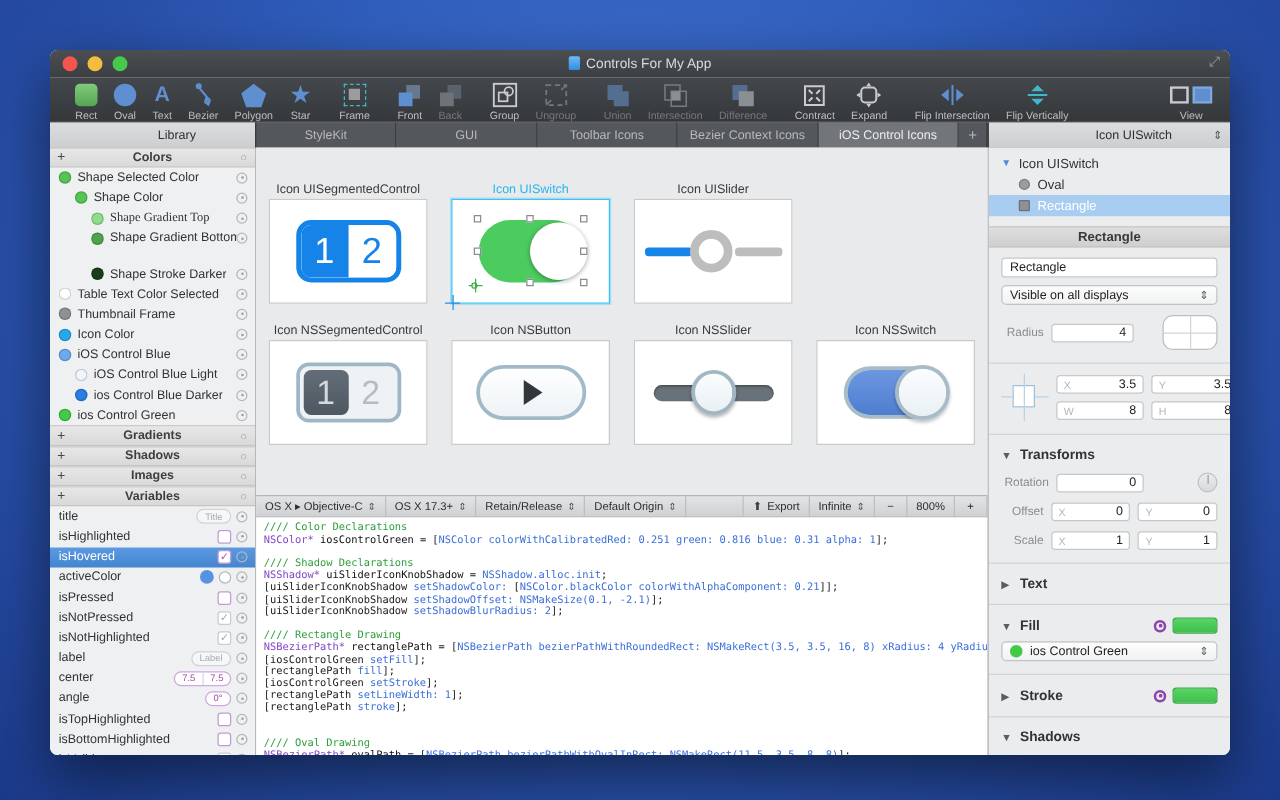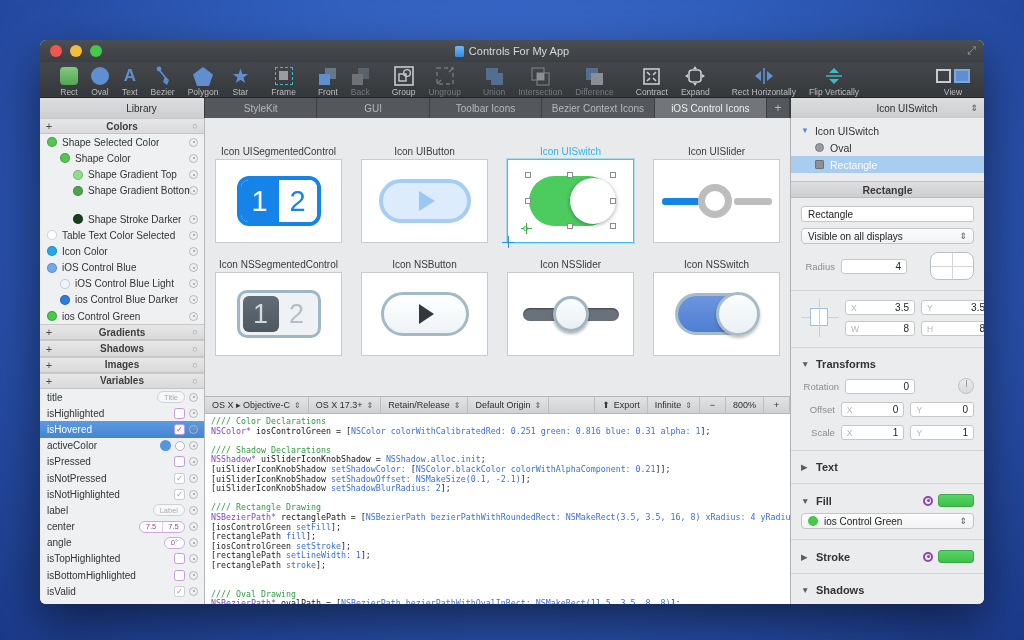--- a/index.html
+++ b/index.html
@@ -365,21 +365,21 @@
       <div class="tb-sep"></div>
       <div class="tgroup">
         <div class="titem">
           <span class="ic">
             <svg class="ai" width="20" height="16">
               <path d="M10 0 L10 16" stroke="#5f8fd0" stroke-width="1.6"></path>
               <path d="M7 3 L7 13 L1 8 Z" fill="#5f8fd0"></path>
               <path d="M13 3 L13 13 L19 8 Z" fill="#5f8fd0"></path>
             </svg>
           </span>
-          <span class="tl">Rect Horizontally</span>
+          <span class="tl">Flip Intersection</span>
         </div>
         <div class="titem">
           <span class="ic">
             <svg class="ai" width="16" height="18">
               <path d="M0 9 L16 9" stroke="#3fb8c9" stroke-width="1.6"></path>
               <path d="M3 6 L13 6 L8 1 Z" fill="#3fb8c9"></path>
               <path d="M3 12 L13 12 L8 17 Z" fill="#3fb8c9"></path>
             </svg>
           </span>
           <span class="tl">Flip Vertically</span>
@@ -426,38 +426,43 @@
         <div class="srow crow" style="padding-left: 7px; align-items: center;">
           <span class="dot" style="background:#55c454"></span>
           <span class="clabel">Shape Selected Color</span>
           <span class="tgt"></span>
         </div>
         <div class="srow crow" style="padding-left: 20px;">
           <span class="dot" style="background:#55c454"></span>
           <span class="clabel">Shape Color</span>
           <span class="tgt"></span>
         </div>
-        <div class="srow crow" style="padding-left: 33px;">
+        <div class="srow crow" style="padding-left: 33px; font-family: Liberation Serif, serif;">
           <span class="dot" style="background:#8edd8b"></span>
           <span class="clabel">Shape Gradient Top</span>
           <span class="tgt"></span>
         </div>
         <div class="srow crow" style="padding-left: 33px;">
           <span class="dot" style="background:#4ea44c"></span>
           <span class="clabel">Shape Gradient Bottom</span>
           <span class="tgt"></span>
         </div>
         <div class="srow crow" style="padding-left: 33px; margin-top: 12px;">
           <span class="dot" style="background:#173f1b"></span>
           <span class="clabel">Shape Stroke Darker</span>
           <span class="tgt"></span>
         </div>
         <div class="srow crow" style="padding-left: 7px;">
           <span class="dot" style="background:#ffffff"></span>
           <span class="clabel">Table Text Color Selected</span>
+          <span class="tgt"></span>
+        </div>
+        <div class="srow crow" style="padding-left: 7px;">
+          <span class="dot" style="background:#8e9093"></span>
+          <span class="clabel">Thumbnail Frame</span>
           <span class="tgt"></span>
         </div>
         <div class="srow crow" style="padding-left: 7px;">
           <span class="dot" style="background:#28a8e8"></span>
           <span class="clabel">Icon Color</span>
           <span class="tgt"></span>
         </div>
         <div class="srow crow" style="padding-left: 7px;">
           <span class="dot" style="background:#6ea8ee"></span>
           <span class="clabel">iOS Control Blue</span>
@@ -597,28 +602,20 @@
 
     <div class="main">
       <div class="canvas" id="canvas">
           <div class="abrow r1">
             <div class="ab">
               <div class="ablabel">Icon UISegmentedControl</div>
               <div class="abcard">
                 <div class="c-uiseg">
                   <div class="s1">1</div>
                   <div class="s2">2</div>
-                </div>
-              </div>
-            </div>
-            <div class="ab">
-              <div class="ablabel">Icon UIButton</div>
-              <div class="abcard">
-                <div class="c-uibtn">
-                  <div class="tri-blue"></div>
                 </div>
               </div>
             </div>
             <div class="ab sel">
               <div class="ablabel">Icon UISwitch</div>
               <div class="abcard">
                 <div class="c-uiswitch">
                   <div class="knob"></div>
                   <span class="hdl" style="left:-4px;top:-4px"></span>
                   <span class="hdl" style="left:38px;top:-4px"></span>

